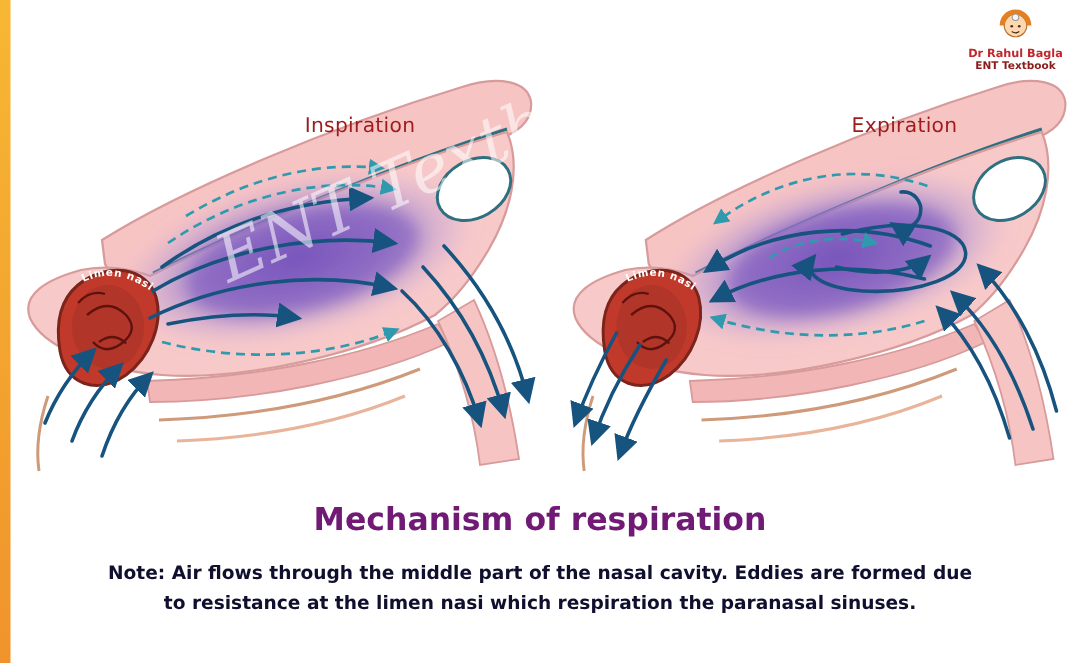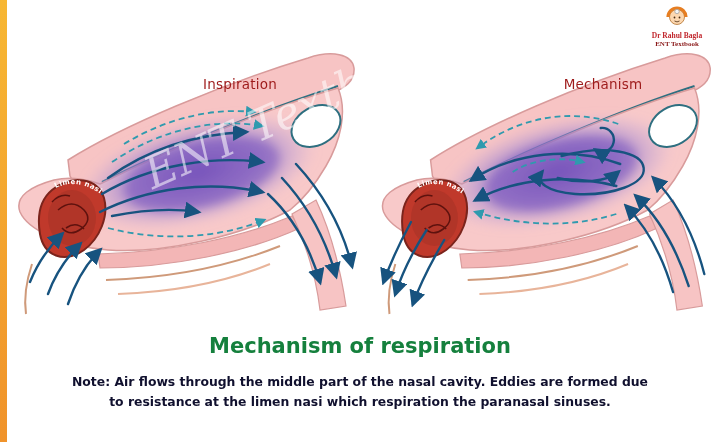--- a/index.html
+++ b/index.html
@@ -9,23 +9,23 @@
   .diagram{position:absolute;top:14px;width:360px;height:315px;z-index:2;}
   .diagram.left{left:2px;}
   .diagram.right{left:366px;width:352px;}
   .diagram svg{width:100%;height:100%;display:block;}
   .flow-label{position:absolute;top:76px;width:110px;text-align:center;font-size:13.5px;font-weight:normal;color:#9e1b1b;z-index:6;letter-spacing:0.2px;}
   .flow-label.insp{left:185px;}
   .flow-label.expi{left:548px;}
   .watermark{position:absolute;left:55px;top:105px;z-index:4;transform:rotate(-24deg);transform-origin:left top;color:rgba(255,255,255,0.55);font-family:"DejaVu Serif","Liberation Serif",serif;font-style:italic;pointer-events:none;}
   .watermark .wm1{font-size:50px;white-space:nowrap;}
   .watermark .wm2{font-size:44px;margin-left:55px;margin-top:18px;white-space:nowrap;}
-  .figure-title{position:absolute;left:0;top:334px;width:720px;text-align:center;font-size:21px;font-weight:bold;color:#15803d;z-index:6;}
+  .figure-title{position:absolute;left:0;top:334px;width:720px;text-align:center;font-size:21px;font-weight:bold;color:#701a75;z-index:6;}
   .figure-note{position:absolute;left:0;top:372px;width:720px;text-align:center;font-size:12.4px;font-weight:bold;color:#10102e;line-height:1.62;z-index:6;}
-  .logo{position:absolute;right:4px;top:5px;width:78px;text-align:center;z-index:7;font-family:Liberation Serif, serif;}
+  .logo{position:absolute;right:4px;top:5px;width:78px;text-align:center;z-index:7;}
   .logo .l1{font-size:7.5px;font-weight:bold;color:#c1272d;line-height:1.25;}
   .logo .l2{font-size:7px;font-weight:bold;color:#8b1a1a;line-height:1.2;}
   .hidden-defs{position:absolute;width:0;height:0;}
 </style>
 </head>
 <body>
 
 <div class="canvas">
 
   <div class="accent-strip"></div>
@@ -125,21 +125,21 @@
       </g>
       <g stroke="#2f9aae" stroke-width="1.8" fill="none" stroke-dasharray="6 4" marker-end="url(#mTeal)">
         <path d="M 258,110 C 210,94 158,102 114,134"></path>
         <path d="M 256,200 C 210,214 158,212 112,198"></path>
         <path d="M 150,158 C 168,146 198,142 222,148"></path>
       </g>
     </svg>
   </div>
 
   <div class="flow-label insp">Inspiration</div>
-  <div class="flow-label expi">Mechanism</div>
+  <div class="flow-label expi">Expiration</div>
 
   <div class="watermark">
     <div class="wm1">Dr. Rahul Bagla</div>
     <div class="wm2">ENT Textbook</div>
   </div>
 
   <div class="logo">
     <svg width="26" height="22" viewBox="0 0 26 22">
       <circle cx="13" cy="12" r="7.5" fill="#fcd7b0" stroke="#b4742f" stroke-width="0.8"></circle>
       <path d="M 4,12 A 9 9 0 0 1 22,12" fill="none" stroke="#e67e22" stroke-width="3.2"></path>

